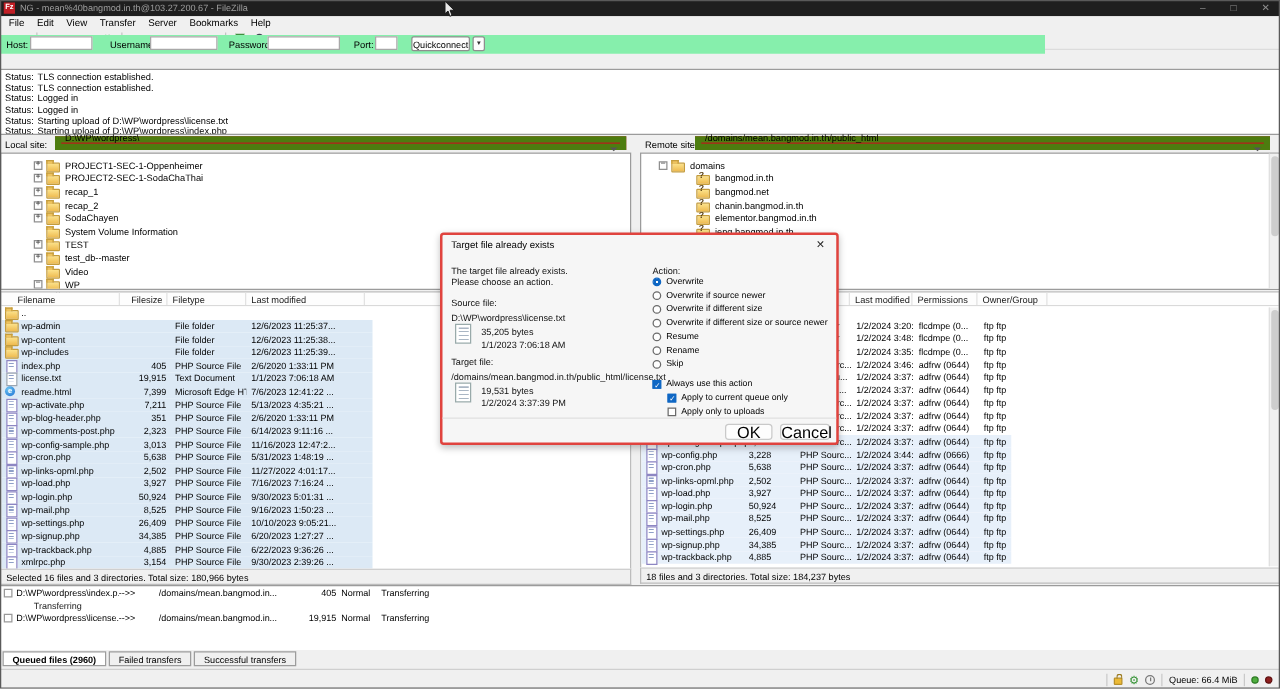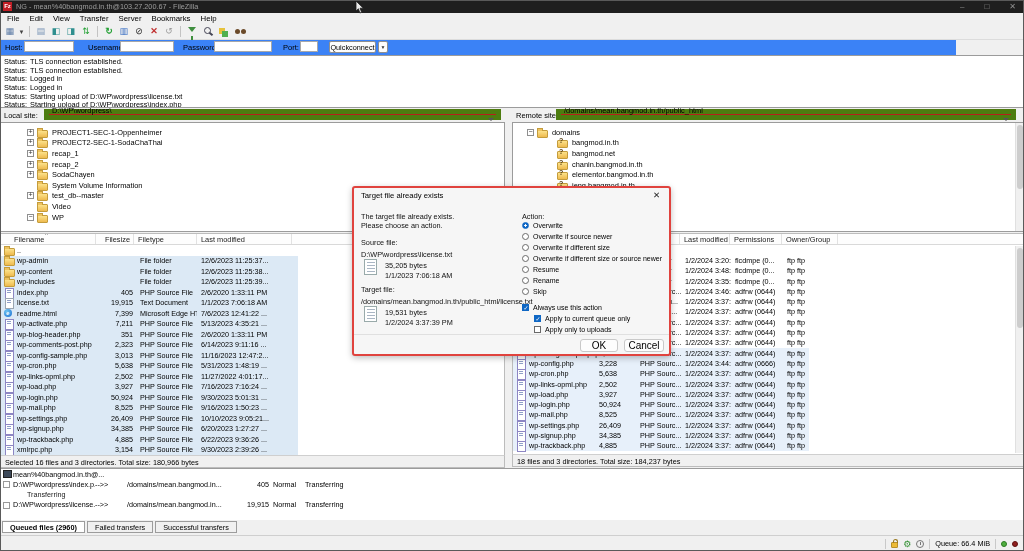--- a/index.html
+++ b/index.html
@@ -21,21 +21,21 @@
   .tsep{width:1px;height:11px;background:#c3c3c3;margin:0 3px}
   .tcaret{width:7px;height:13px;font-size:6px;color:#444;display:flex;align-items:center;justify-content:center}
   .ic-funnel{width:0;height:0;border-left:4px solid transparent;border-right:4px solid transparent;border-top:5px solid #3f8f3f;position:relative;top:-2px}
   .ic-funnel::after{content:"";position:absolute;left:-1px;top:4px;width:2px;height:4px;background:#3f8f3f}
   .ic-glass{width:7px;height:7px;border:1px solid #445;border-radius:50%;position:relative;top:-1px}
   .ic-glass::after{content:"";position:absolute;left:4px;top:5px;width:4px;height:2px;background:#445;transform:rotate(40deg)}
   .ic-cmp{width:6px;height:6px;background:#e6c23c;position:relative;top:-1px}
   .ic-cmp::after{content:"";position:absolute;left:3px;top:3px;width:6px;height:6px;background:#4faf4f}
   .ic-bino{width:5px;height:5px;border-radius:50%;background:#6b4a2a;box-shadow:6px 0 0 #6b4a2a;position:relative;top:0}
   
-  .qcbar{left:0;top:40px;width:956px;height:15px;background:#3b82f6}
+  .qcbar{left:0;top:28px;width:836px;height:15px;background:#86efac}
   .qc-label{position:absolute;top:3px;font-size:7.5px}
   .qc-input{position:absolute;top:1px;height:11px;border:1px solid #a8a8a8;background:#fff;font-size:7.5px;padding:0 2px;font-family:"Liberation Sans",sans-serif}
   .qc-btn{position:absolute;top:1px;height:12px;background:#fdfdfd;border:1px solid #8f8f8f;font-size:7.3px;text-align:center;line-height:11px;border-radius:2px}
   .qc-drop{position:absolute;top:1px;width:10px;height:12px;background:#fdfdfd;border:1px solid #8f8f8f;border-radius:2px;font-size:5px;text-align:center;line-height:11px;color:#333}
   
   .logarea{left:0;top:55px;width:1024px;height:53px;background:#fff;border-top:1px solid #9b9b9b;border-bottom:1px solid #9b9b9b;overflow:hidden;padding-top:1px}
   .log-line{height:8.7px;display:flex;white-space:nowrap;font-size:7.4px}
   .log-label{width:30px;padding-left:4px;flex:none}
   
   .sitebar{position:absolute;top:108px;height:14px;background:#f0f0f0}
@@ -115,21 +115,21 @@
   .dlg-radio{height:11px;display:flex;align-items:center;gap:4px;white-space:nowrap;font-size:7px}
   .rdo{width:7px;height:7px;border:1px solid #6a6a6a;border-radius:50%;background:#fff;flex:none}
   .rdo.on{border-color:#0f67c4;background:radial-gradient(circle,#fff 0 28%,#0f67c4 32%)}
   .dlg-checks{left:168px;top:114px;display:flex;flex-direction:column}
   .dlg-check{height:11px;display:flex;align-items:center;gap:4px;white-space:nowrap;font-size:7px}
   .dlg-check.ind{padding-left:12px}
   .cbx{width:7px;height:7px;border:1px solid #6a6a6a;background:#fff;flex:none;position:relative}
   .cbx.on{background:#0f67c4;border-color:#0f67c4}
   .cbx.on::after{content:"\2713";position:absolute;left:0;top:-1px;color:#fff;font-size:6px;width:6px;text-align:center}
   .dlg-sepline{position:absolute;left:0;right:0;top:146px;height:1px;background:#e0e0e0}
-  .dlg-btn{position:absolute;top:151px;height:13px;background:#fdfdfd;border:1px solid #c9c9c9;border-radius:3px;font-size:10px;text-align:center;line-height:11px}
+  .dlg-btn{position:absolute;top:151px;height:13px;background:#fdfdfd;border:1px solid #c9c9c9;border-radius:3px;font-size:13px;text-align:center;line-height:11px}
   .cursor{left:355px;top:1px;z-index:100}
 </style>
 </head>
 <body>
 
 <div class="abs frame"></div>
 
 <div class="abs titlebar">
   <div class="abs fz-logo">Fz</div>
   <div class="abs title-text">NG - mean%40bangmod.in.th@103.27.200.67 - FileZilla</div>
@@ -267,20 +267,25 @@
       <span class="tlabel">SodaChayen</span>
     </div>
     <div class="trow d0">
       <span class="exp none"></span>
       <span class="fi folder"></span>
       <span class="tlabel">System Volume Information</span>
     </div>
     <div class="trow d0">
       <span class="exp plus"></span>
       <span class="fi folder"></span>
+      <span class="tlabel">TEST</span>
+    </div>
+    <div class="trow d0">
+      <span class="exp plus"></span>
+      <span class="fi folder"></span>
       <span class="tlabel">test_db--master</span>
     </div>
     <div class="trow d0">
       <span class="exp none"></span>
       <span class="fi folder"></span>
       <span class="tlabel">Video</span>
     </div>
     <div class="trow d0">
       <span class="exp minus"></span>
       <span class="fi folder"></span>
@@ -675,29 +680,20 @@
     </div>
   </div>
 <div class="vscroll" style="left:1015px;top:246px;height:207px">
     <span class="vthumb" style="top:2px;height:80px"></span>
   </div>
 <div class="list-status" style="left:512px;top:454px;width:512px">18 files and 3 directories. Total size: 184,237 bytes</div>
 
 <div class="abs queuebox">
   <div>
 
-  <div class="qrow qsrv">
-        <span class="q-icon" data-icon="server"></span>
-        <span class="q-local">mean%40bangmod.in.th@...</span>
-        <span class="q-dir"></span>
-        <span class="q-remote"></span>
-        <span class="q-size"></span>
-        <span class="q-pri"></span>
-        <span class="q-status"></span>
-      </div>
       <div class="qrow">
         <span class="q-icon" data-icon="box"></span>
         <span class="q-local">D:\WP\wordpress\index.p...</span>
         <span class="q-dir">--&gt;&gt;</span>
         <span class="q-remote">/domains/mean.bangmod.in...</span>
         <span class="q-size">405</span>
         <span class="q-pri">Normal</span>
         <span class="q-status">Transferring</span>
       </div>
       <div class="qrow qsub">

